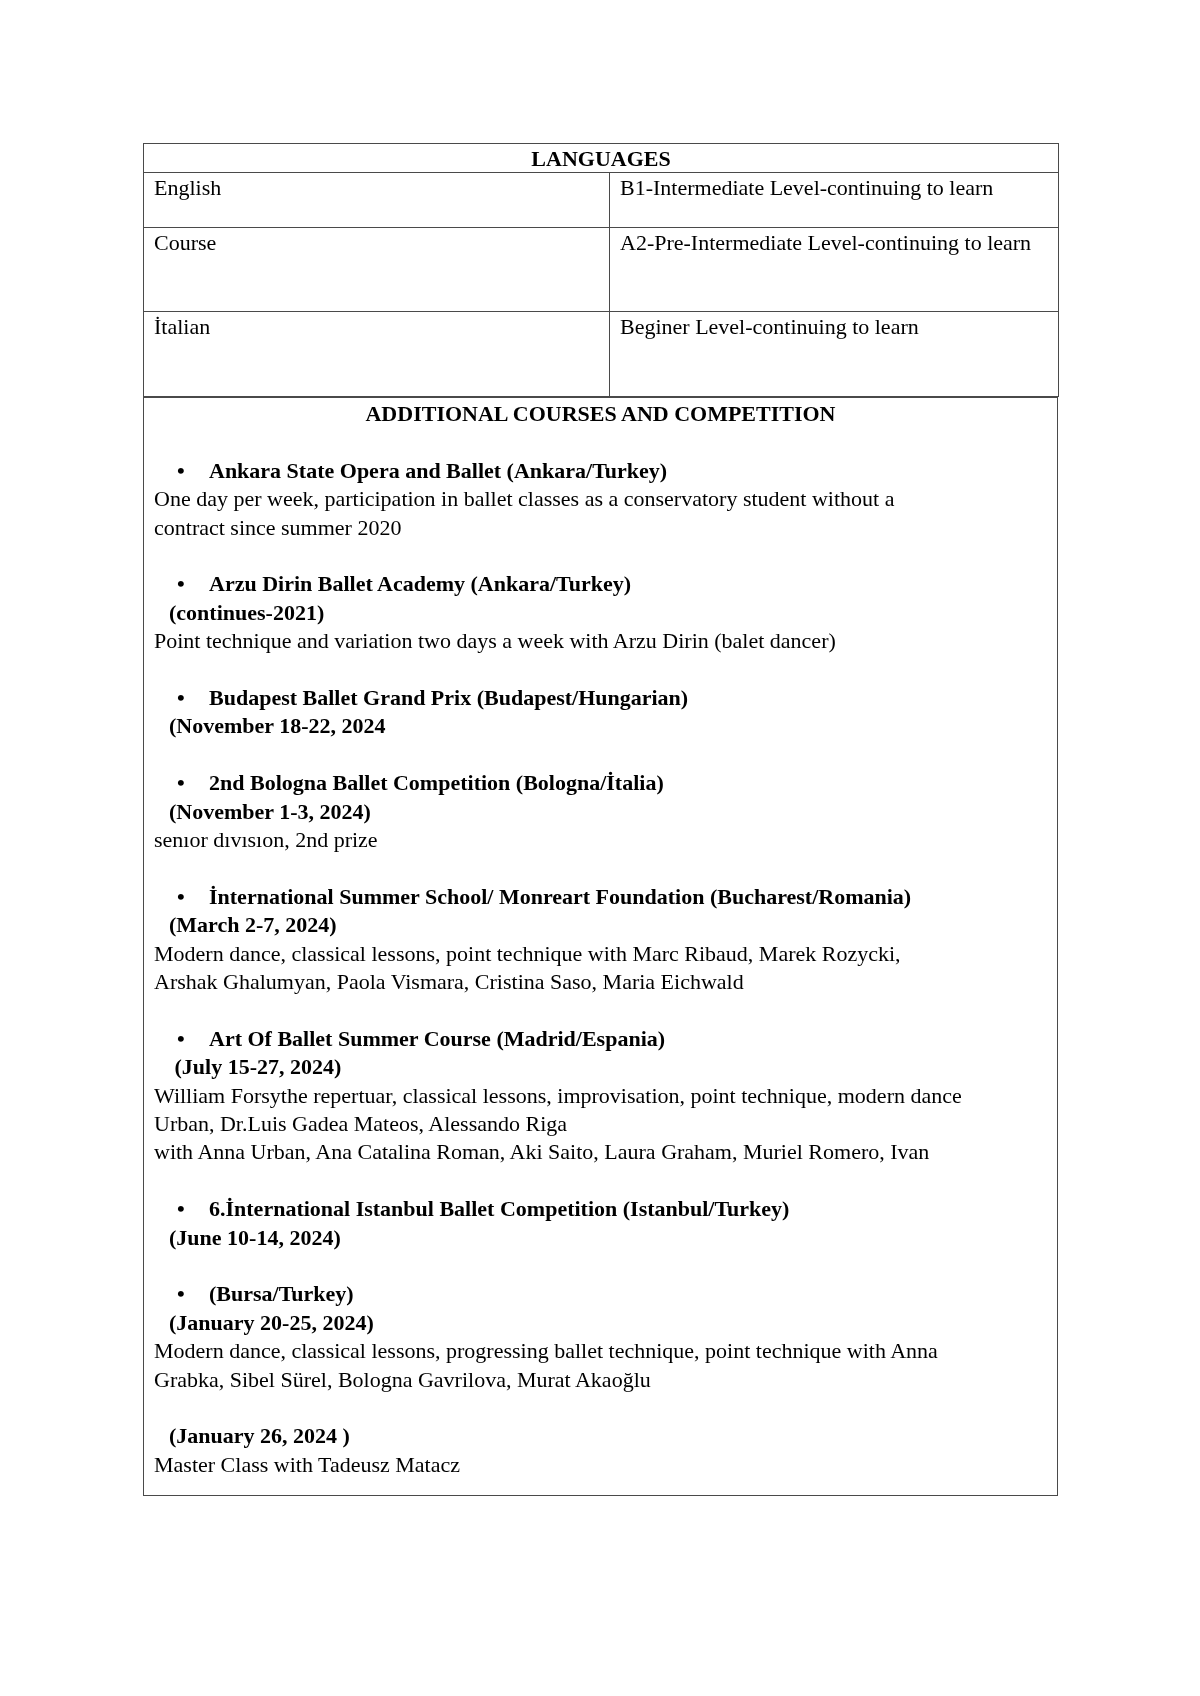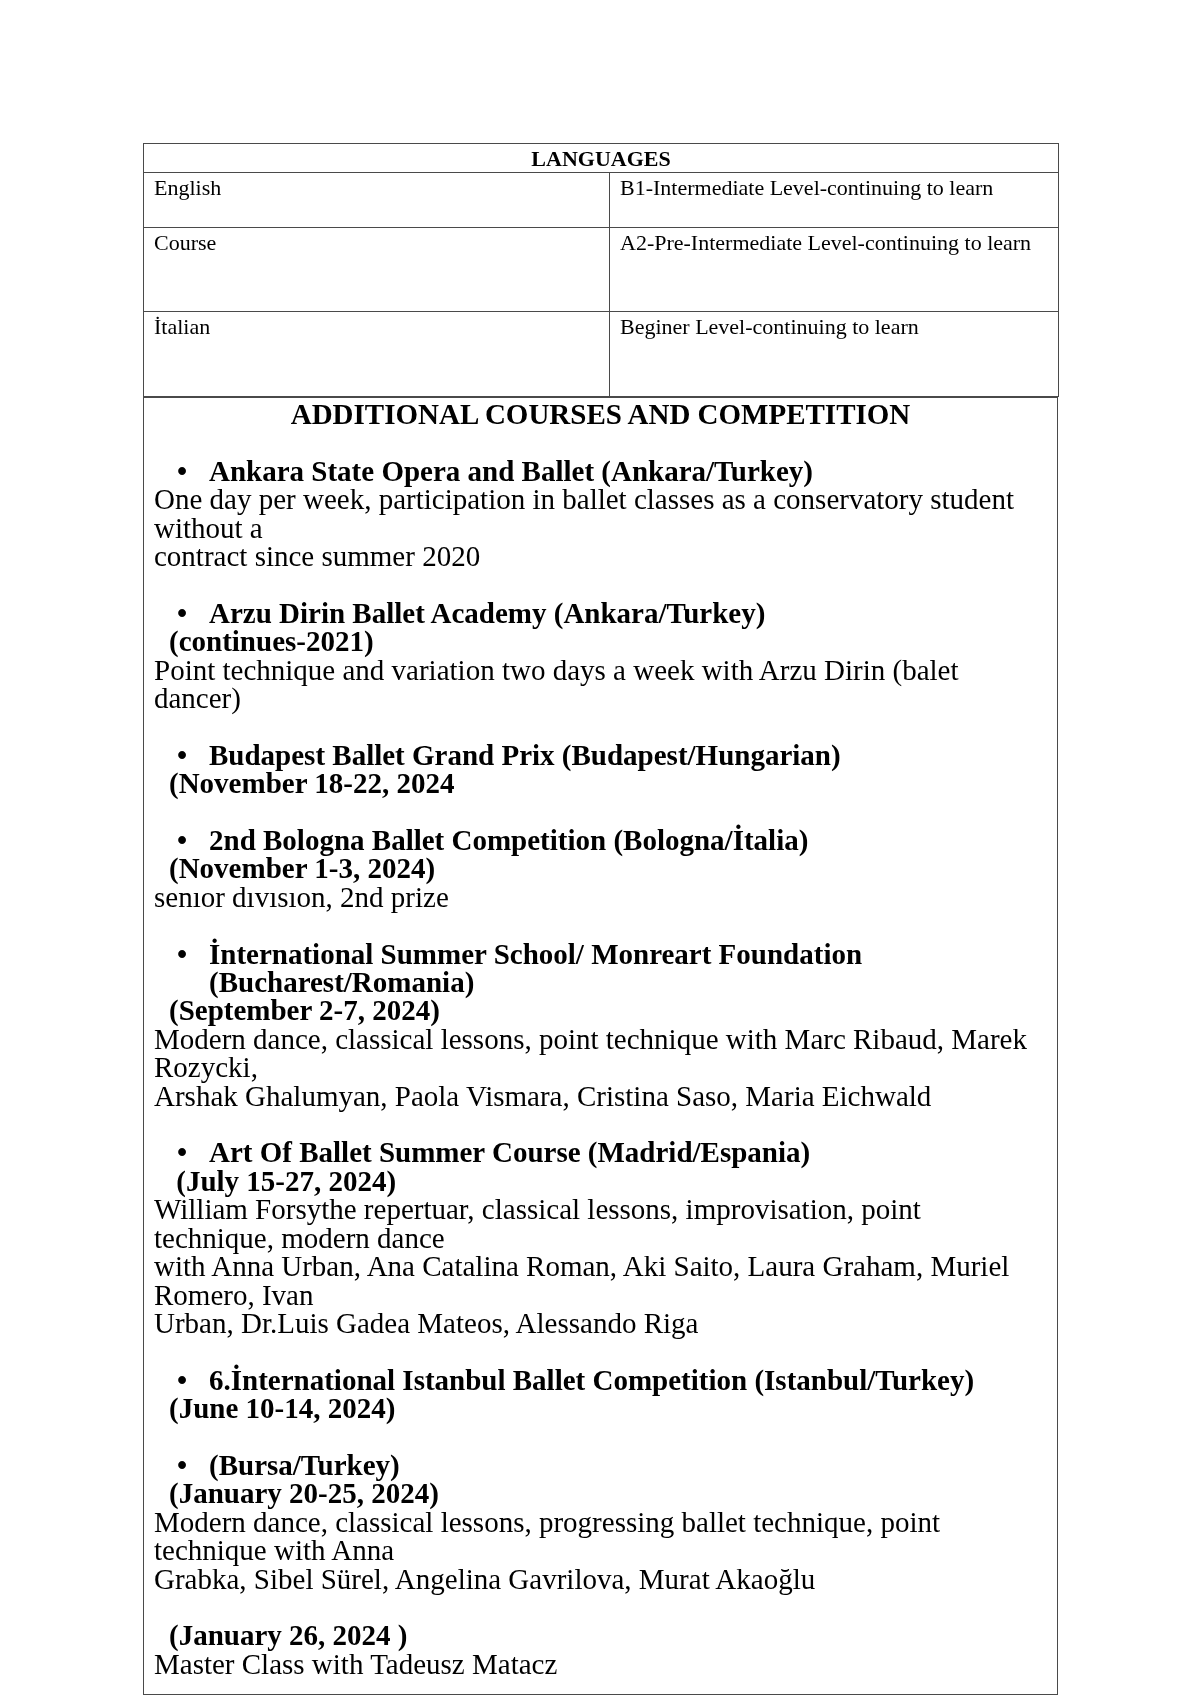--- a/index.html
+++ b/index.html
@@ -44,21 +44,21 @@
   col.c1 { width: 466px; }
   col.c2 { width: 449px; }
 
   
   .courses-box {
     width: 915px;
     margin-left: 143px;
     box-sizing: border-box;
     border: 1.4px solid #4a4a4a;
     padding: 2px 10px 16px 10px;
-    font-size: 29px;
+    font-size: 22px;
     line-height: 28.4px;
   }
   .courses-title {
     text-align: center;
     font-weight: bold;
     margin-bottom: 28.4px;
     white-space: pre-wrap;
   }
   .section { margin-top: 28.4px; }
   .section:first-of-type { margin-top: 0; }
@@ -141,52 +141,52 @@
       </div>
       <div class="line bold-line">(November 1-3, 2024)</div>
       <div class="line">senıor dıvısıon, 2nd prize</div>
     </div>
 
     <div class="section">
       <div class="bullet-block">
         <span class="bullet">•</span>
         <div class="line">İnternational Summer School/ Monreart Foundation (Bucharest/Romania)</div>
       </div>
-      <div class="line bold-line">(September 2-7, 2024)</div>
+      <div class="line bold-line">(March 2-7, 2024)</div>
       <div class="line">Modern dance, classical lessons, point technique with Marc Ribaud, Marek Rozycki,</div>
       <div class="line">Arshak Ghalumyan, Paola Vismara, Cristina Saso, Maria Eichwald</div>
     </div>
 
     <div class="section">
       <div class="bullet-block">
         <span class="bullet">•</span>
         <div class="line">Art Of Ballet Summer Course (Madrid/Espania)</div>
       </div>
       <div class="line bold-line"> (July 15-27, 2024)</div>
       <div class="line">William Forsythe repertuar, classical lessons, improvisation, point technique, modern dance</div>
+      <div class="line">Urban, Dr.Luis Gadea Mateos, Alessando Riga</div>
       <div class="line">with Anna Urban, Ana Catalina Roman, Aki Saito, Laura Graham, Muriel Romero, Ivan</div>
-      <div class="line">Urban, Dr.Luis Gadea Mateos, Alessando Riga</div>
     </div>
 
     <div class="section">
       <div class="bullet-block">
         <span class="bullet">•</span>
         <div class="line">6.İnternational Istanbul Ballet Competition (Istanbul/Turkey)</div>
       </div>
       <div class="line bold-line">(June 10-14, 2024)</div>
     </div>
 
     <div class="section">
       <div class="bullet-block">
         <span class="bullet">•</span>
         <div class="line">(Bursa/Turkey)</div>
       </div>
       <div class="line bold-line">(January 20-25, 2024)</div>
       <div class="line">Modern dance, classical lessons, progressing ballet technique, point technique with Anna</div>
-      <div class="line">Grabka, Sibel Sürel, Angelina Gavrilova, Murat Akaoğlu</div>
+      <div class="line">Grabka, Sibel Sürel, Bologna Gavrilova, Murat Akaoğlu</div>
     </div>
 
     <div class="section">
       <div class="line bold-line">(January 26, 2024 )</div>
       <div class="line">Master Class with Tadeusz Matacz</div>
     </div>
   </div>
 
 </div>
 

